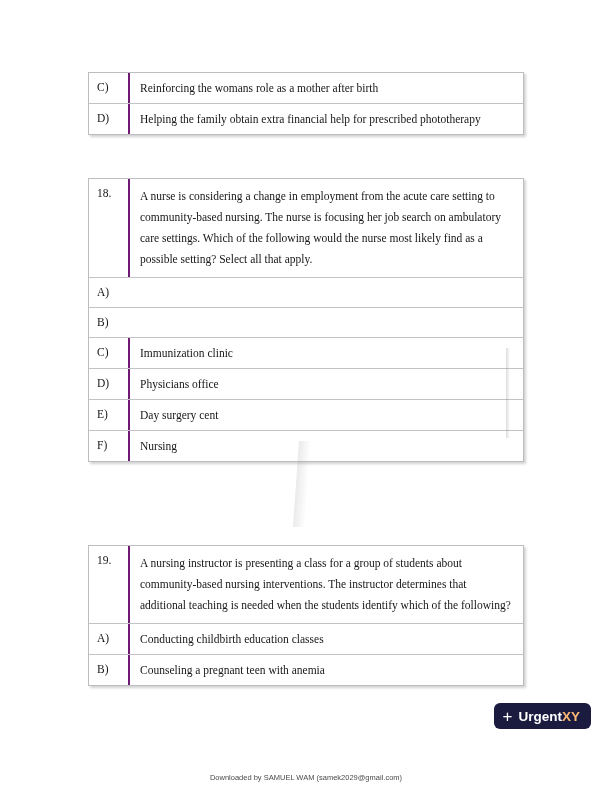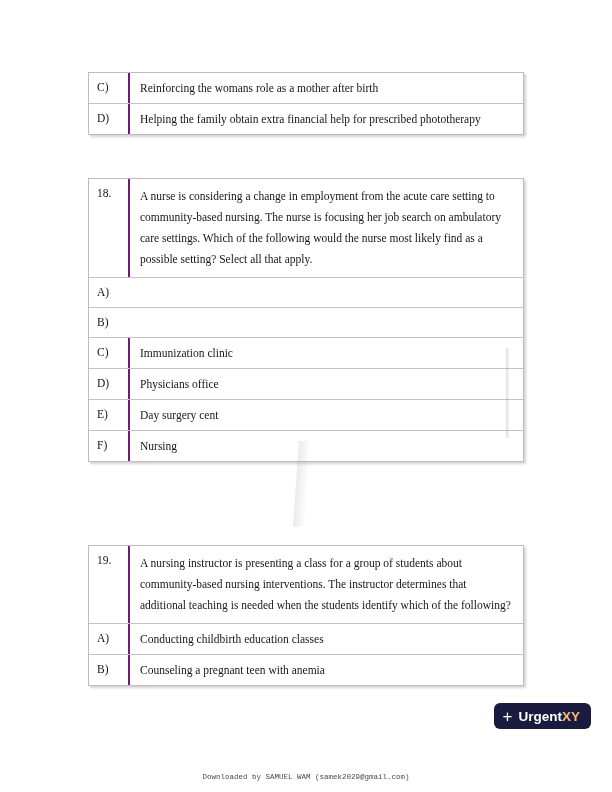--- a/index.html
+++ b/index.html
@@ -82,21 +82,21 @@
   
   .footer-site{
     position:absolute;top:800px;left:0;width:589px;
     text-align:center;
     font-family:"Liberation Sans", sans-serif;
     font-size:8.5px;color:#1c1c1c;
   }
   .footer-line{
     position:absolute;top:773px;left:0;width:612px;
     text-align:center;
-    font-family:Liberation Mono, monospace;
+    font-family:Liberation Sans, sans-serif;
     font-size:7.5px;color:#4a4a4a;
   }
 </style>
 </head>
 <body>
 
 <div class="page">
 
   <div class="qtable" style="top:72px">
     <div class="row">

